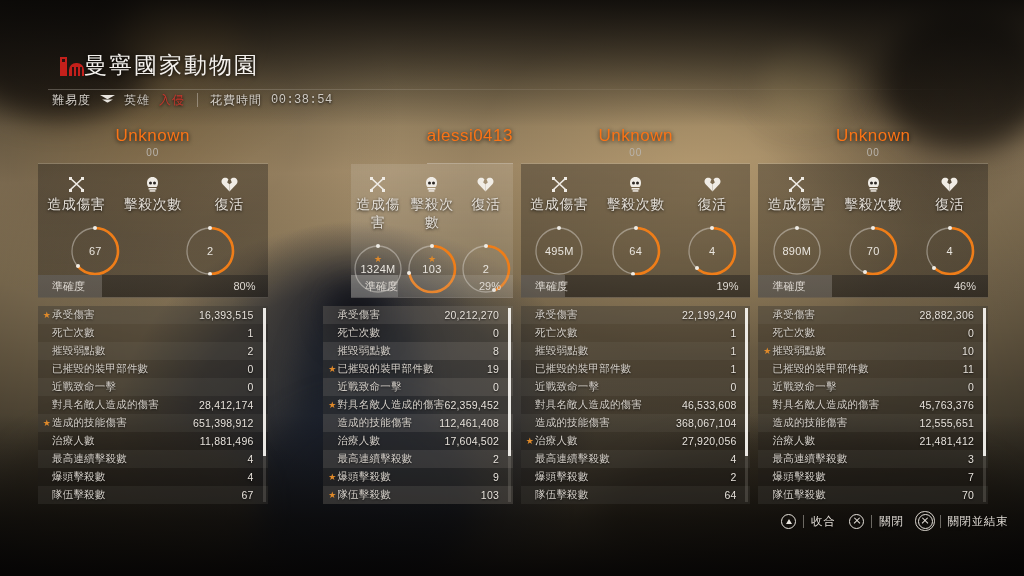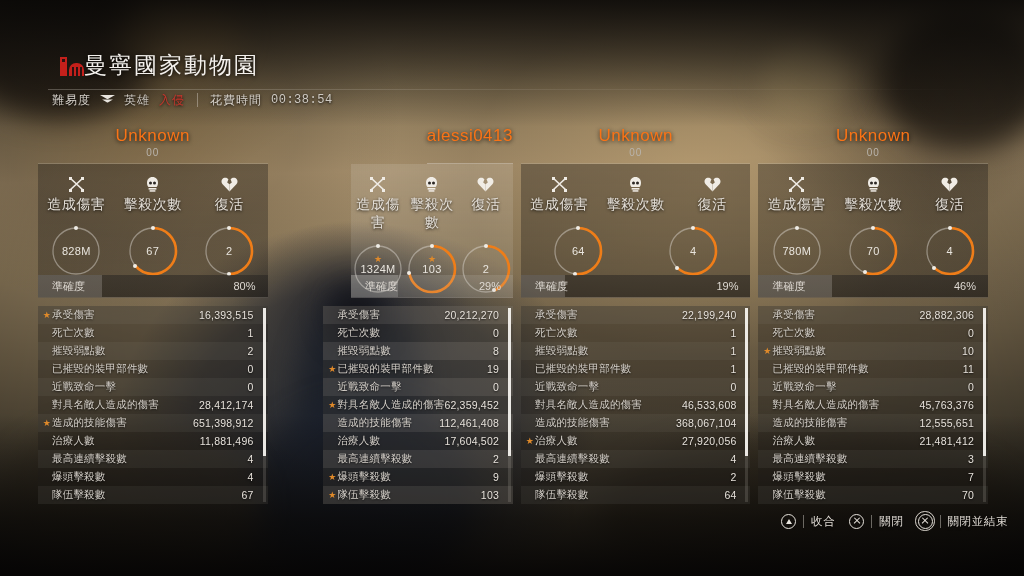--- a/index.html
+++ b/index.html
@@ -282,29 +282,20 @@
                 </svg>
               </div>
               <div class="mh-lb">復活</div>
             </div>
           </div>
           <div class="donuts">
             <div class="dwrap">
               <div class="donut">
                 <svg width="54" height="54" viewBox="0 0 54 54">
                   <circle cx="27" cy="27" r="23" fill="none" stroke="rgba(225,220,212,0.45)" stroke-width="1.3"></circle>
-                </svg>
-                <span class="cap" style="left:25px;top:2px"></span>
-                <span class="dval">828M</span>
-              </div>
-            </div>
-            <div class="dwrap">
-              <div class="donut">
-                <svg width="54" height="54" viewBox="0 0 54 54">
-                  <circle cx="27" cy="27" r="23" fill="none" stroke="rgba(225,220,212,0.45)" stroke-width="1.3"></circle>
                   <circle cx="27" cy="27" r="23" fill="none" stroke="#ef7d18" stroke-width="2.6" stroke-dasharray="92.49 52.02" transform="rotate(-90 27 27)"></circle>
                 </svg>
                 <span class="cap" style="left:25px;top:2px"></span>
                 <span class="cap" style="left:7.3px;top:39.7px"></span>
                 <span class="dval">67</span>
               </div>
             </div>
             <div class="dwrap">
               <div class="donut">
                 <svg width="54" height="54" viewBox="0 0 54 54">
@@ -565,20 +556,29 @@
                 </svg>
               </div>
               <div class="mh-lb">復活</div>
             </div>
           </div>
           <div class="donuts">
             <div class="dwrap">
               <div class="donut">
                 <svg width="54" height="54" viewBox="0 0 54 54">
                   <circle cx="27" cy="27" r="23" fill="none" stroke="rgba(225,220,212,0.45)" stroke-width="1.3"></circle>
+                </svg>
+                <span class="cap" style="left:25px;top:2px"></span>
+                <span class="dval">495M</span>
+              </div>
+            </div>
+            <div class="dwrap">
+              <div class="donut">
+                <svg width="54" height="54" viewBox="0 0 54 54">
+                  <circle cx="27" cy="27" r="23" fill="none" stroke="rgba(225,220,212,0.45)" stroke-width="1.3"></circle>
                   <circle cx="27" cy="27" r="23" fill="none" stroke="#ef7d18" stroke-width="2.6" stroke-dasharray="75.15 69.37" transform="rotate(-90 27 27)"></circle>
                 </svg>
                 <span class="cap" style="left:25px;top:2px"></span>
                 <span class="cap" style="left:22.1px;top:47.8px"></span>
                 <span class="dval">64</span>
               </div>
             </div>
             <div class="dwrap">
               <div class="donut">
                 <svg width="54" height="54" viewBox="0 0 54 54">
@@ -699,21 +699,21 @@
               <div class="mh-lb">復活</div>
             </div>
           </div>
           <div class="donuts">
             <div class="dwrap">
               <div class="donut">
                 <svg width="54" height="54" viewBox="0 0 54 54">
                   <circle cx="27" cy="27" r="23" fill="none" stroke="rgba(225,220,212,0.45)" stroke-width="1.3"></circle>
                 </svg>
                 <span class="cap" style="left:25px;top:2px"></span>
-                <span class="dval">780M</span>
+                <span class="dval">890M</span>
               </div>
             </div>
             <div class="dwrap">
               <div class="donut">
                 <svg width="54" height="54" viewBox="0 0 54 54">
                   <circle cx="27" cy="27" r="23" fill="none" stroke="rgba(225,220,212,0.45)" stroke-width="1.3"></circle>
                   <circle cx="27" cy="27" r="23" fill="none" stroke="#ef7d18" stroke-width="2.6" stroke-dasharray="80.93 63.59" transform="rotate(-90 27 27)"></circle>
                 </svg>
                 <span class="cap" style="left:25px;top:2px"></span>
                 <span class="cap" style="left:16.5px;top:46.4px"></span>

